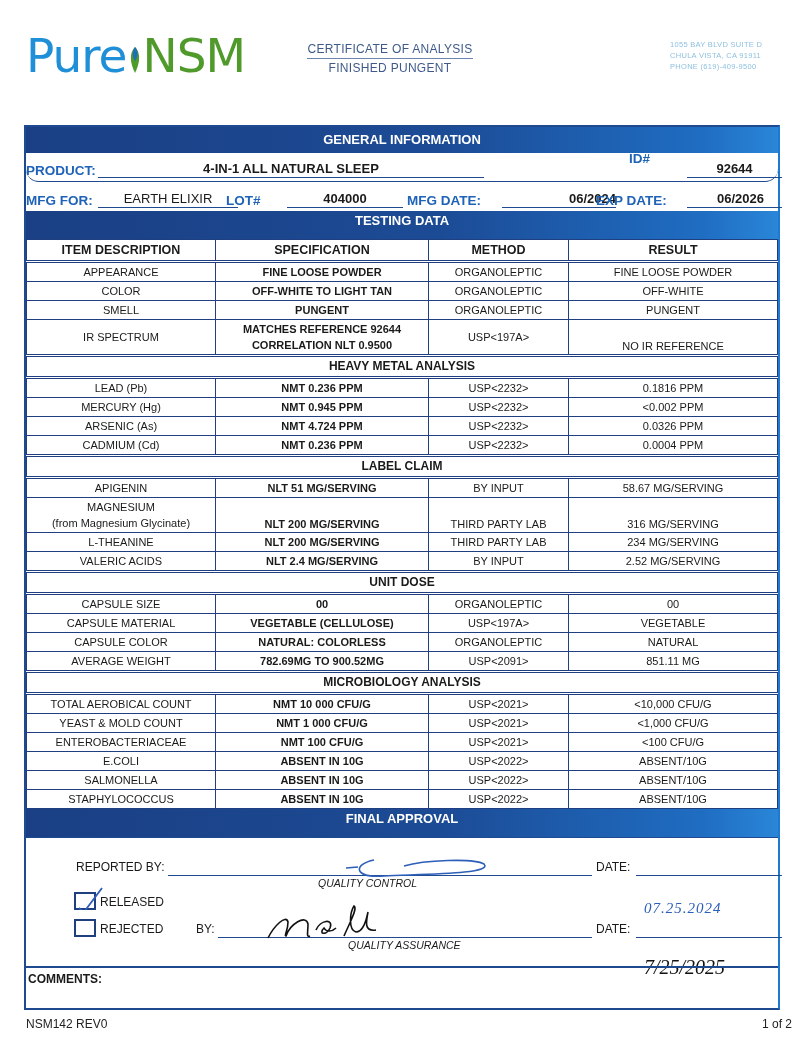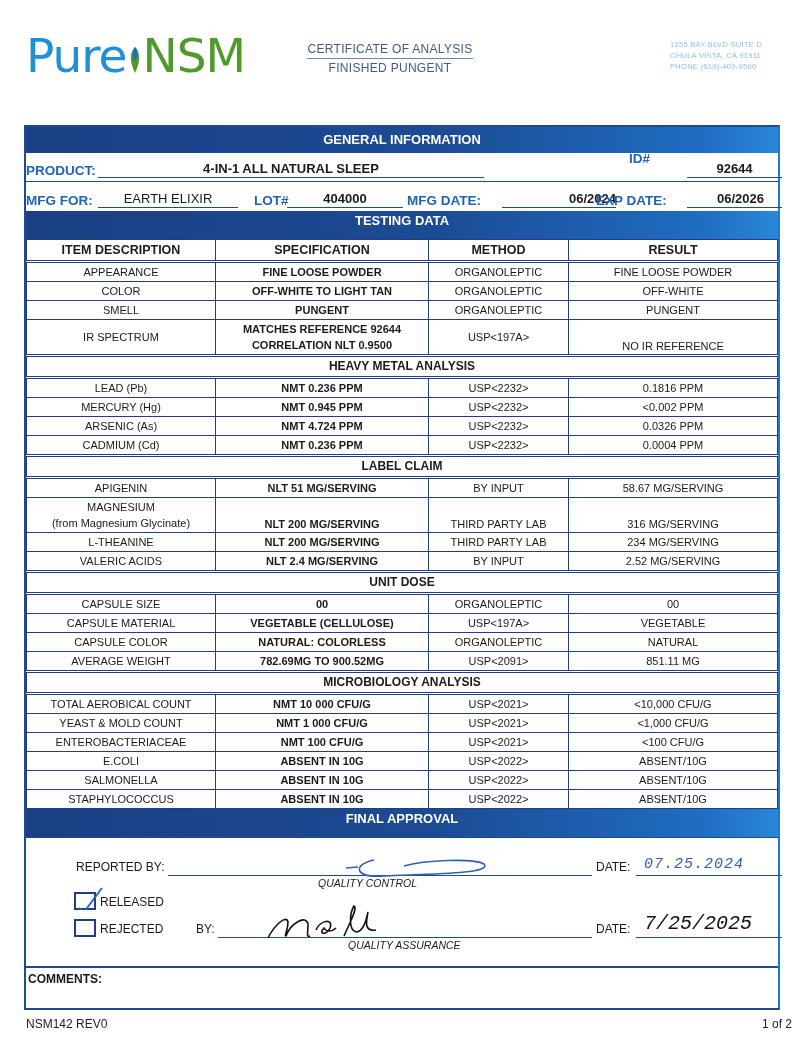--- a/index.html
+++ b/index.html
@@ -8,38 +8,38 @@
   .logo .pure { color:#1f8fd8; }
   .logo .nsm { color:#4f9a2a; }
   .logo .leaf { display:inline-block; width:14px; height:30px; vertical-align:-3px; margin:0 1px; }
   .doc-title { position:absolute; left:290px; top:40px; width:200px; text-align:center; font-size:12px; color:#3f5a8a; line-height:18px; letter-spacing:0.3px; }
   .doc-title .t1 { border-bottom:1px solid #6d86b0; display:inline-block; padding:0 1px; }
   .address { position:absolute; left:670px; top:39px; font-size:7.5px; color:#8fc0e0; line-height:11px; letter-spacing:0.3px; }
 
   .form { position:absolute; left:24px; top:125px; width:756px; border:2px solid #1f4a8f; border-right-color:#1e7ad0; box-sizing:border-box; }
   .bar { height:26px; background:linear-gradient(90deg,#1a3f84 0%,#1c4b95 55%,#1f6dc2 90%,#2a86d8 100%); color:#ffffff; font-weight:bold; font-size:13px; text-align:center; line-height:26px; }
   .bar.sm { height:28px; line-height:20px; }
-  .info-row { height:29px; display:flex; align-items:flex-end; position:relative; border-bottom:1px solid #1f4a8f; box-sizing:border-box; padding-bottom:3px; }
+  .info-row { height:29px; display:flex; align-items:flex-end; position:relative; border-bottom:1px solid #1f4a8f; box-sizing:border-box; padding-bottom:3px;border-radius:13px; }
   .lbl { color:#1e63b8; font-weight:bold; font-size:13.5px; }
   .val { font-size:13px; text-align:center; border-bottom:1px solid #1f4a8f; line-height:17px; }
   .val.b { font-weight:bold; }
 
   table.grid { width:100%; border-collapse:collapse; font-size:11px; table-layout:fixed; }
   table.grid td { border:1px solid #1f3f80; text-align:center; padding:0; height:18px; line-height:18px; }
   table.grid td.spec { font-weight:bold; }
   table.grid tr.head td { font-weight:bold; font-size:12.5px; height:20px; line-height:20px; border-bottom:3px double #1f3f80; }
   table.grid tr.section td { font-weight:bold; font-size:12px; height:19px; line-height:19px; border-top:3px double #1f3f80; border-bottom:3px double #1f3f80;margin-left:33px; }
   table.grid tr.tall td { height:34px; line-height:16px; }
 
   .approval { position:relative; height:128px; border-top:1px solid #1f4a8f; font-size:12px; }
   .approval .abs { position:absolute; }
   .line { position:absolute; border-bottom:1px solid #1f4a8f; }
   .italic { font-style:italic; font-size:10.5px; }
   .cbox { position:absolute; width:22px; height:18px; border:2px solid #1f3f80; box-sizing:border-box; }
-  .hand { font-family:Liberation Mono, monospace; font-style:italic; }
+  .hand { font-family:Liberation Serif, serif; font-style:italic;margin-top:44px; }
   .comments { height:40px; border-top:2px solid #1f4a8f; position:relative; }
   .comments span { position:absolute; left:2px; top:4px; font-weight:bold; font-size:12px; }
   .footer { position:absolute; top:1017px; font-size:12px; color:#222; }
 </style>
 </head>
 <body>
 
 <div class="logo">
   <span class="pure">Pure</span><svg class="leaf" viewBox="0 0 14 30">
       <path d="M7 2 C13 8 12 18 7 28 C2 18 1 8 7 2 Z" fill="#4f9a2a"></path>
@@ -62,21 +62,21 @@
   <div class="info-row">
     <span class="lbl" style="position:absolute;left:0;bottom:3px;">PRODUCT:</span>
     <span class="val b" style="position:absolute;left:72px;width:386px;bottom:3px;">4-IN-1 ALL NATURAL SLEEP</span>
     <span class="lbl" style="position:absolute;left:603px;bottom:15px;">ID#</span>
     <span class="val b" style="position:absolute;left:661px;width:95px;bottom:3px;">92644</span>
   </div>
 
   <div class="info-row" style="border-bottom:none;">
     <span class="lbl" style="position:absolute;left:0;bottom:3px;">MFG FOR:</span>
     <span class="val" style="position:absolute;left:72px;width:140px;bottom:3px;">EARTH ELIXIR</span>
-    <span class="lbl" style="position:absolute;left:228px;bottom:3px;">LOT#</span>
+    <span class="lbl" style="position:absolute;left:200px;bottom:3px;">LOT#</span>
     <span class="val b" style="position:absolute;left:261px;width:116px;bottom:3px;">404000</span>
     <span class="lbl" style="position:absolute;left:381px;bottom:3px;">MFG DATE:</span>
     <span class="val b" style="position:absolute;left:476px;width:114px;bottom:3px;text-align:right;">06/2024</span>
     <span class="lbl" style="position:absolute;left:570px;bottom:3px;">EXP DATE:</span>
     <span class="val b" style="position:absolute;left:661px;width:95px;bottom:3px;text-align:right;padding-right:18px;box-sizing:border-box;">06/2026</span>
   </div>
 
   <div class="bar sm">TESTING DATA</div>
 
   <table class="grid">

